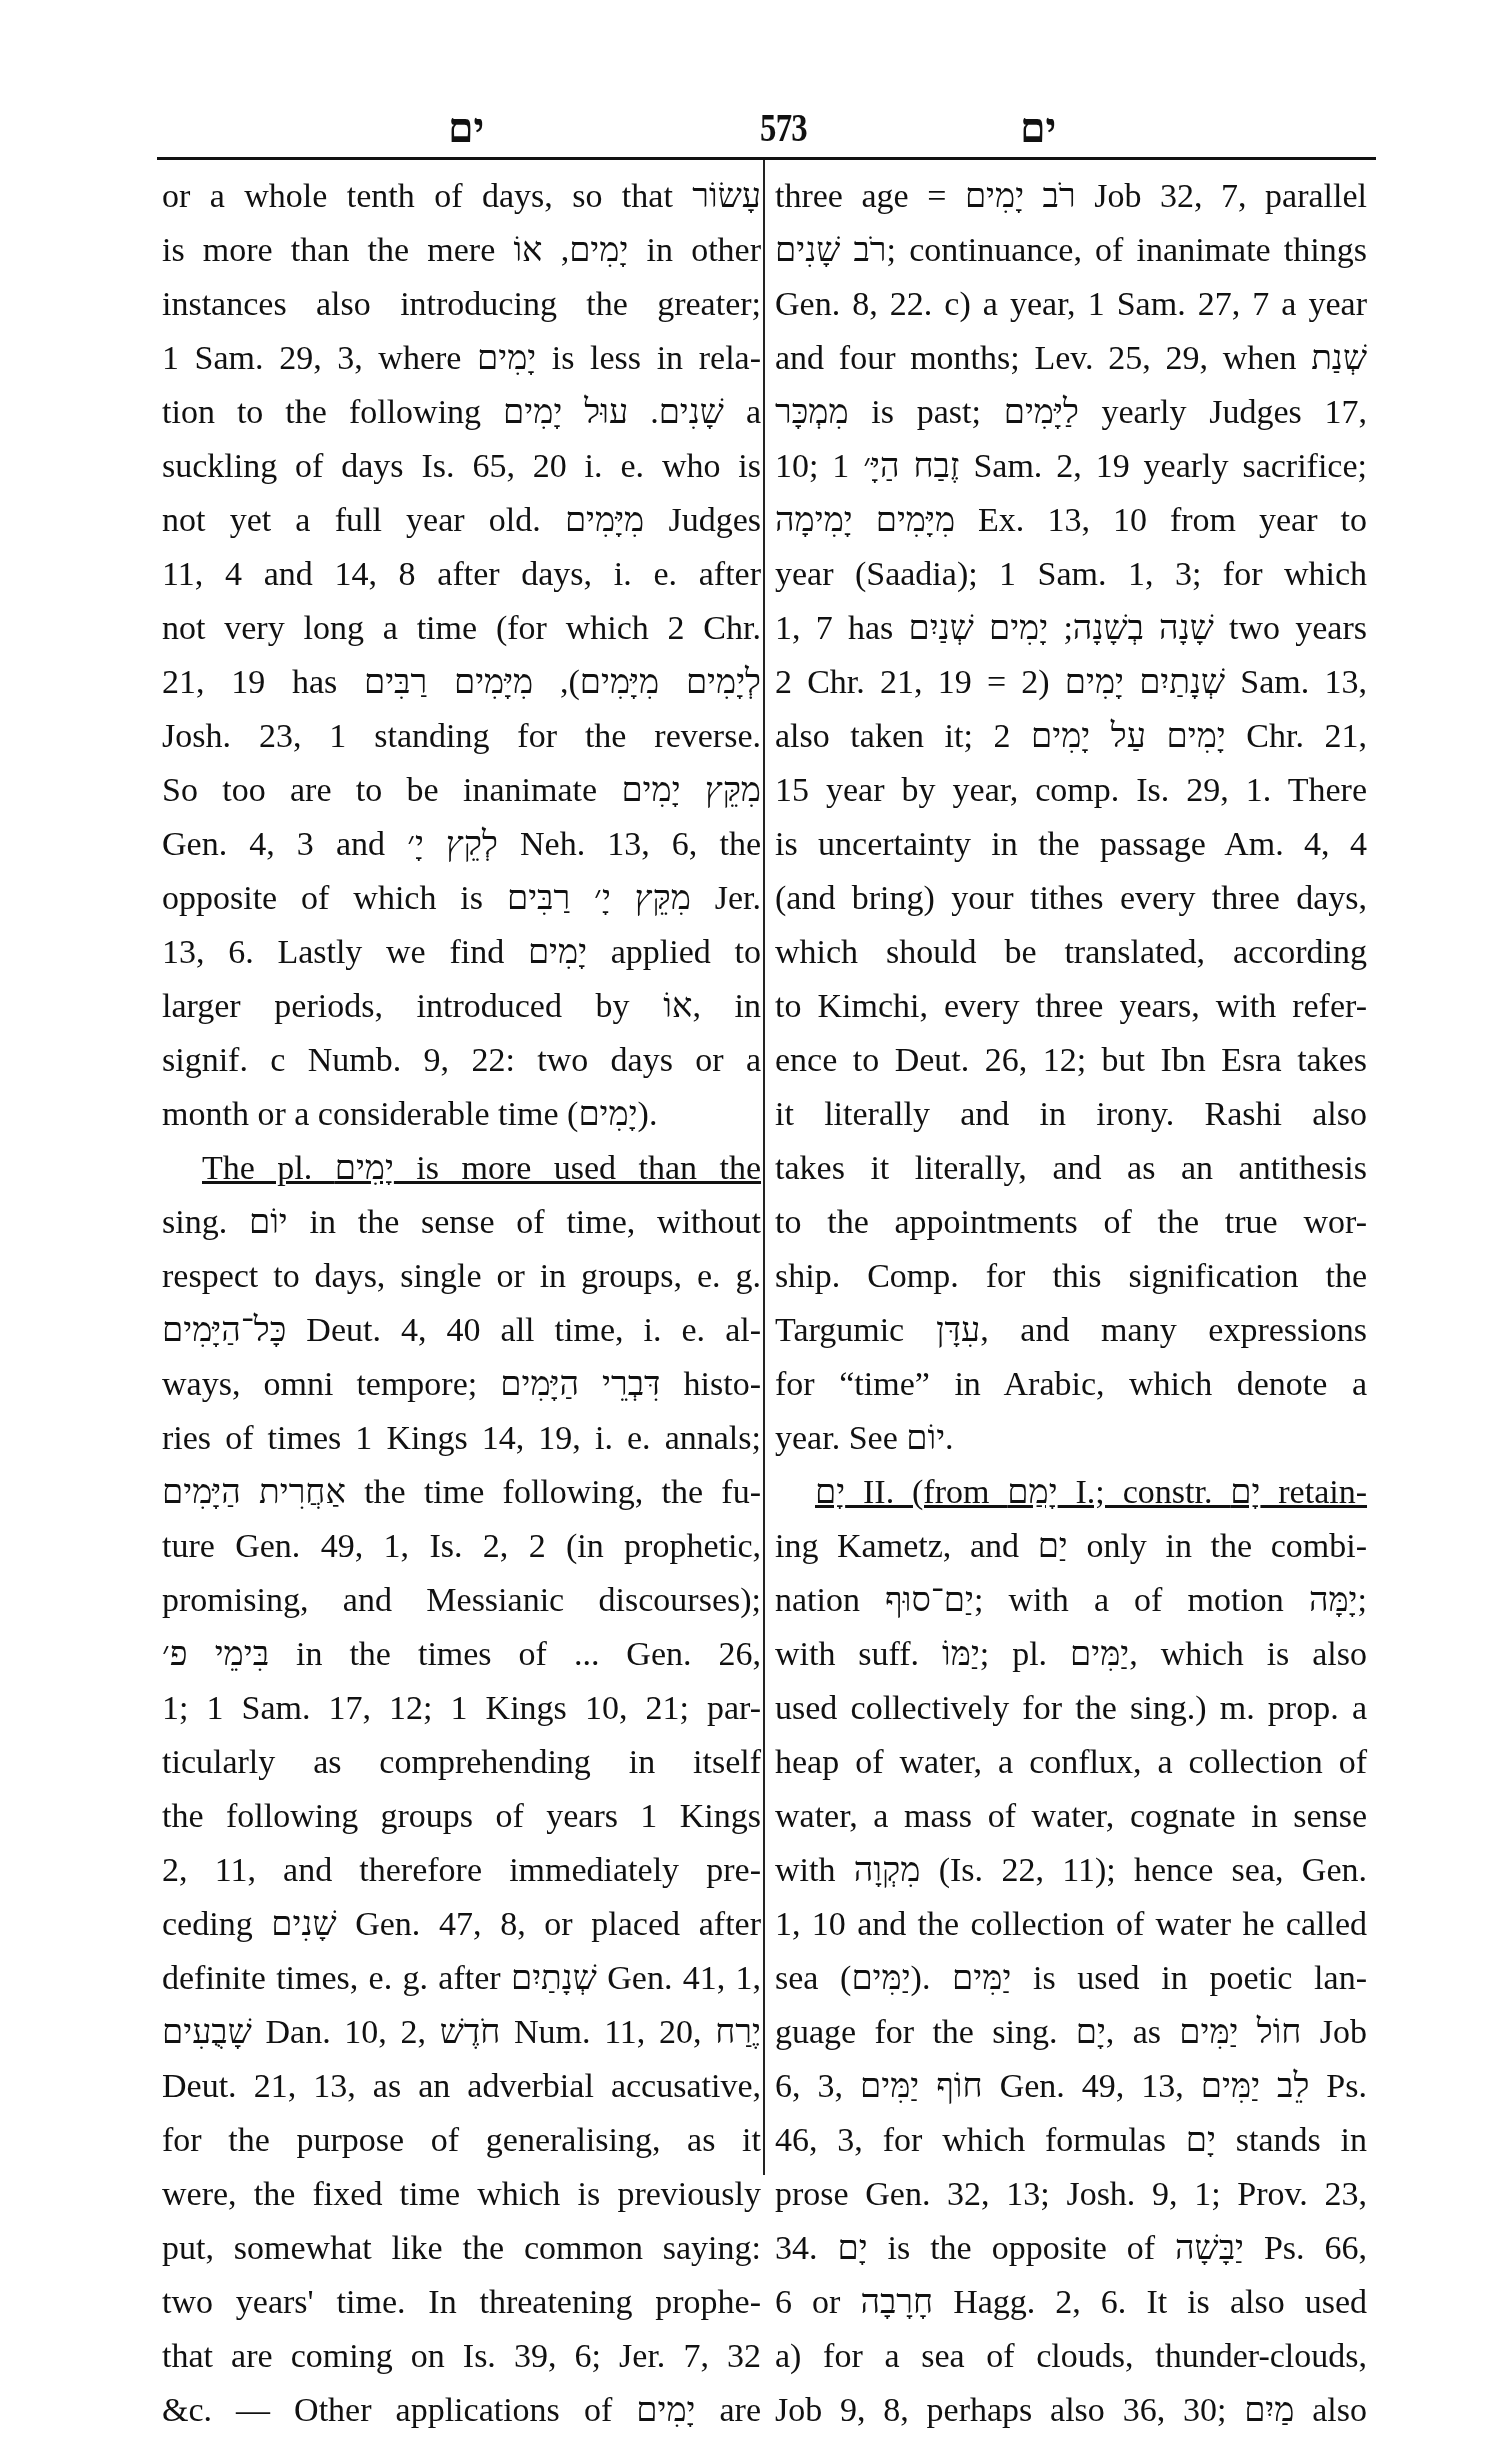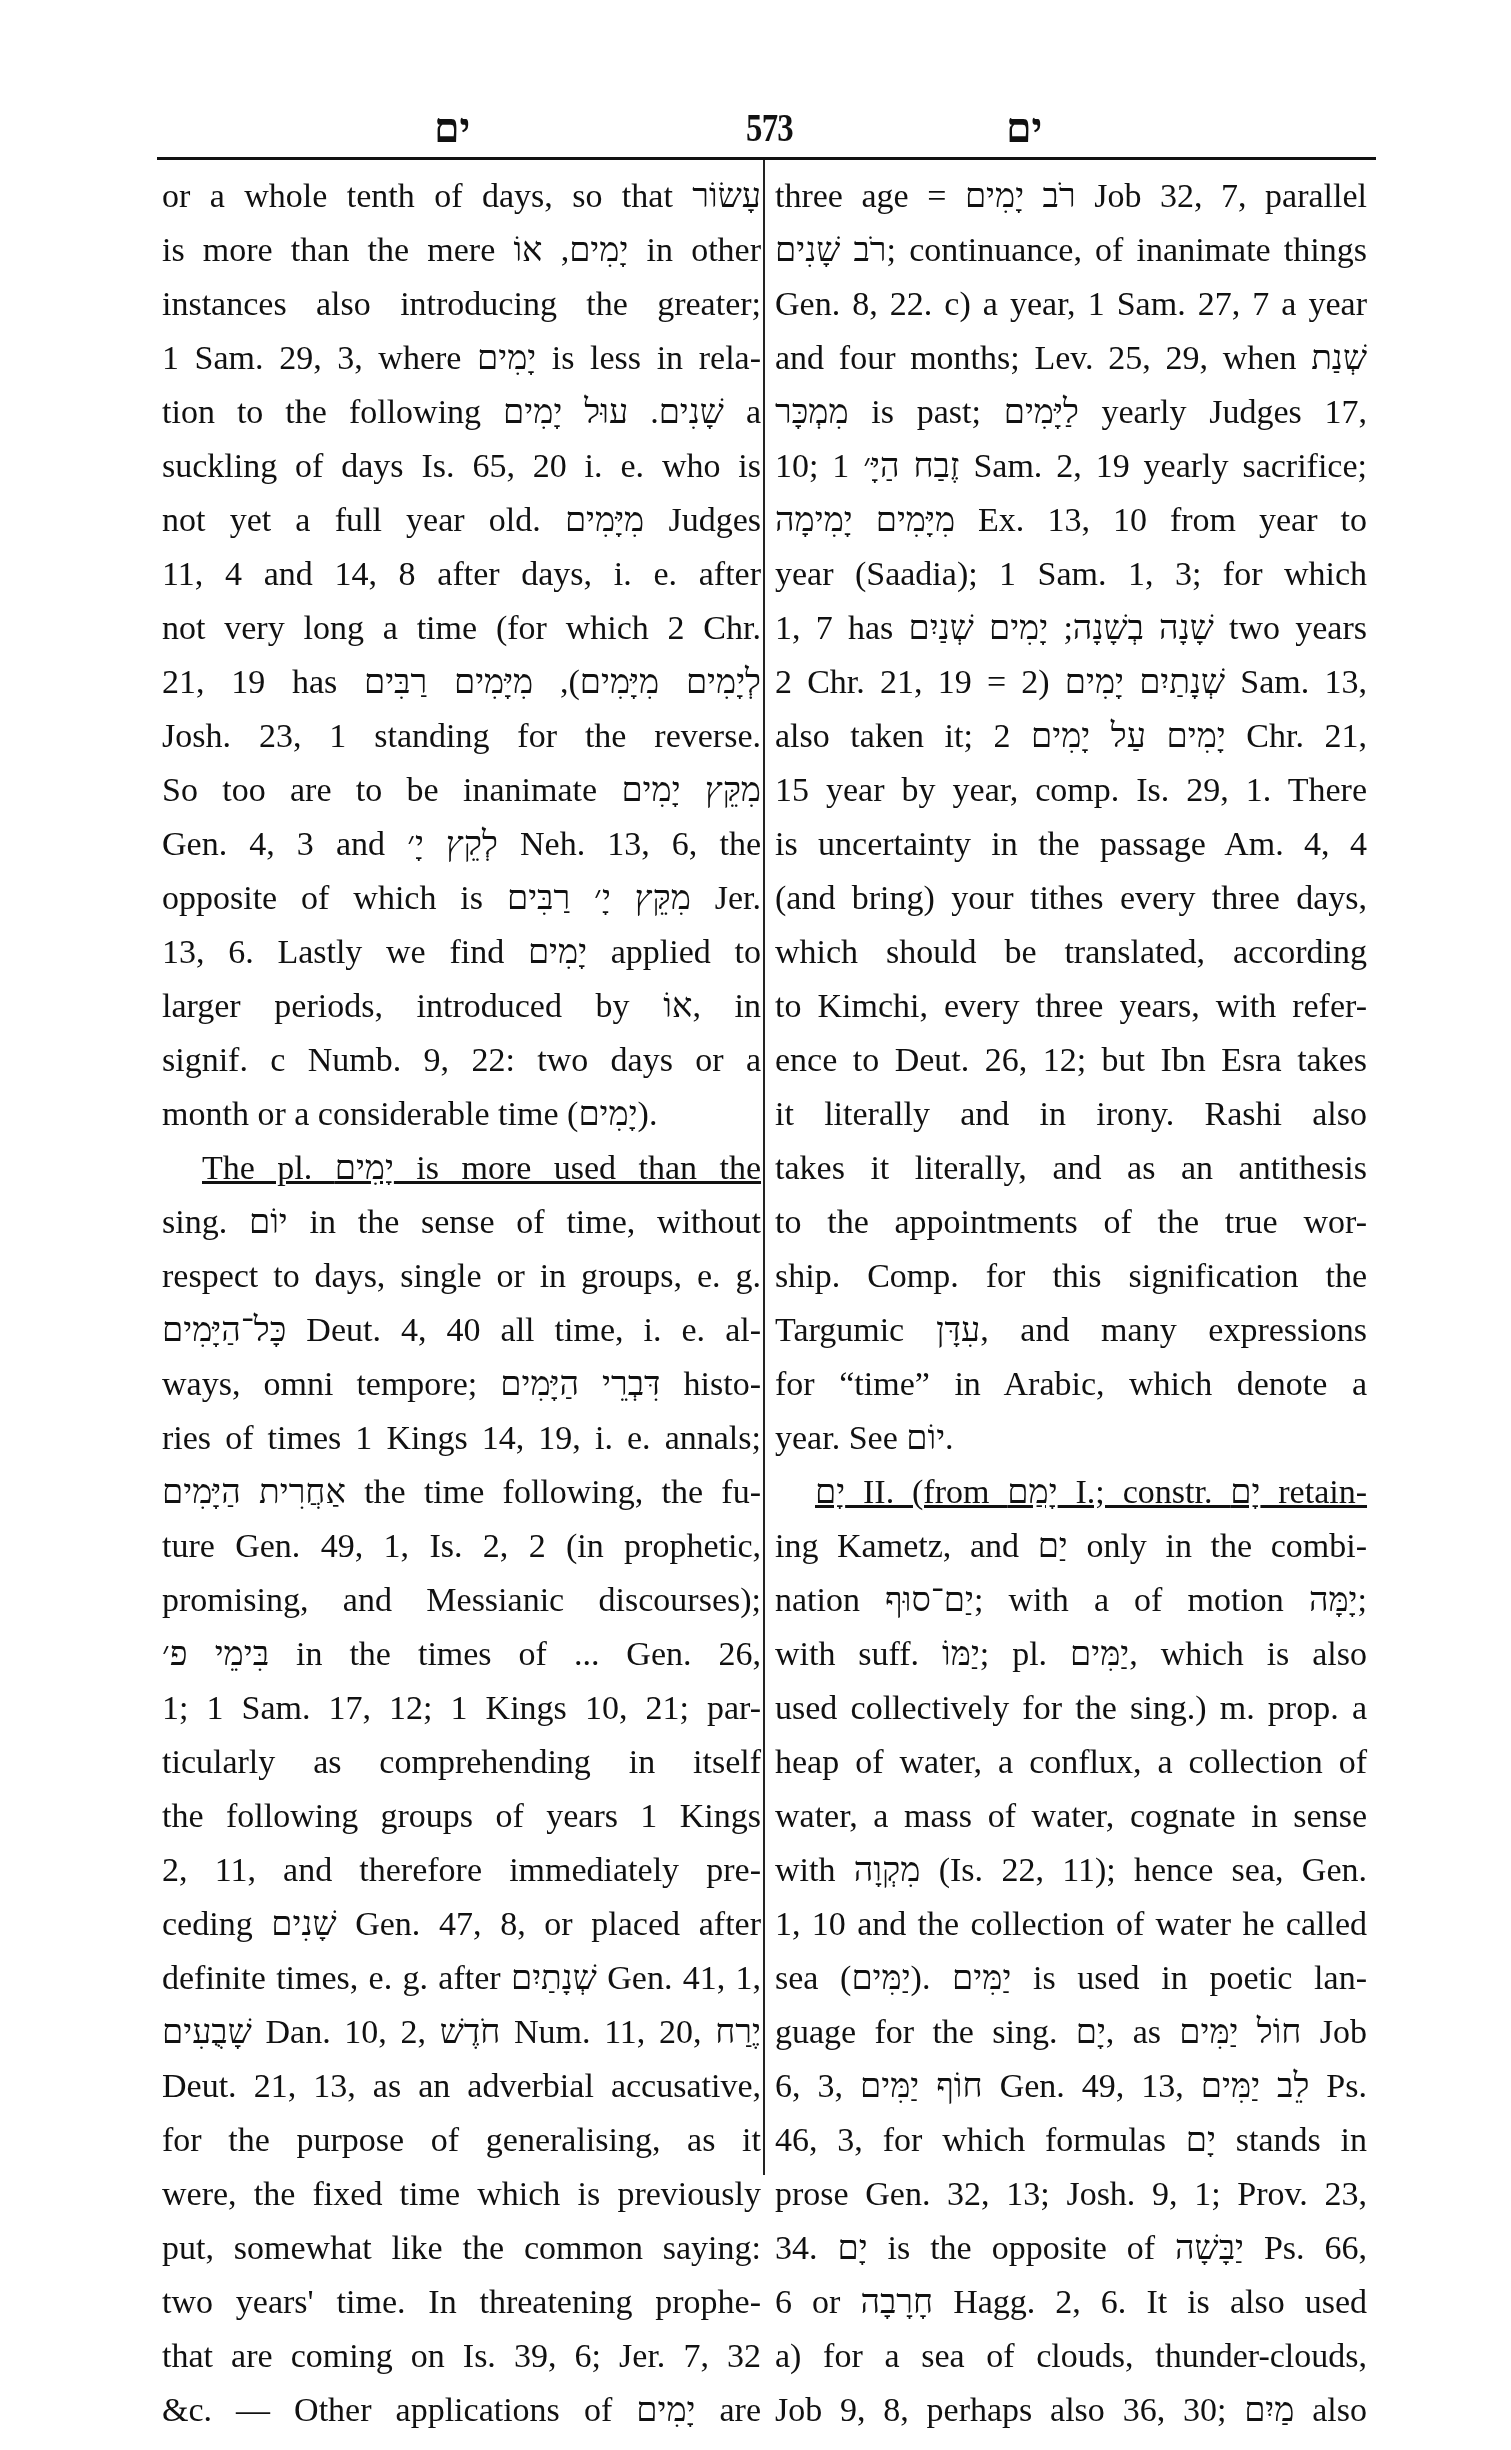--- a/index.html
+++ b/index.html
@@ -1,18 +1,18 @@
 <!DOCTYPE html>
 <html style="font-size:14.4px"><head>
 <meta charset="utf-8">
 <style>
   html, body { margin: 0; padding: 0; background: #ffffff; }
   body { width: 1512px; height: 2450px; position: relative; overflow: hidden;
          font-family: "Liberation Serif", "DejaVu Serif", serif; color: #111; }
-  .header { position: absolute; top: 90px; left: 0; width: 1288px; height: 72px; }
+  .header { position: absolute; top: 90px; left: 14px; width: 1288px; height: 72px; }
   .hw { position: absolute; top: 14.4px; font-size: 41px; font-weight: bold; direction: rtl; }
   .hw.left { left: 434px; }
   .hw.right { left: 1006px; }
   .pagenum { position: absolute; top: 12.6px; left: 729px; width: 81px; text-align: center;
              font-size: 41px; font-weight: bold; letter-spacing: -0.9px; transform: scaleX(0.8); }
   .rule { position: absolute; top: 157px; left: 157px; width: 1219px; height: 2.7px; background: #111; }
   .divider { position: absolute; top: 160px; left: 763px; width: 1.8px; height: 2015px; background: #222; }
   .col { position: absolute; top: 169px; width: 599px; font-size: 34px; line-height: 54px; }
   .col.left { left: 162px; }
   .col.right { left: 775px; width: 592px; }

